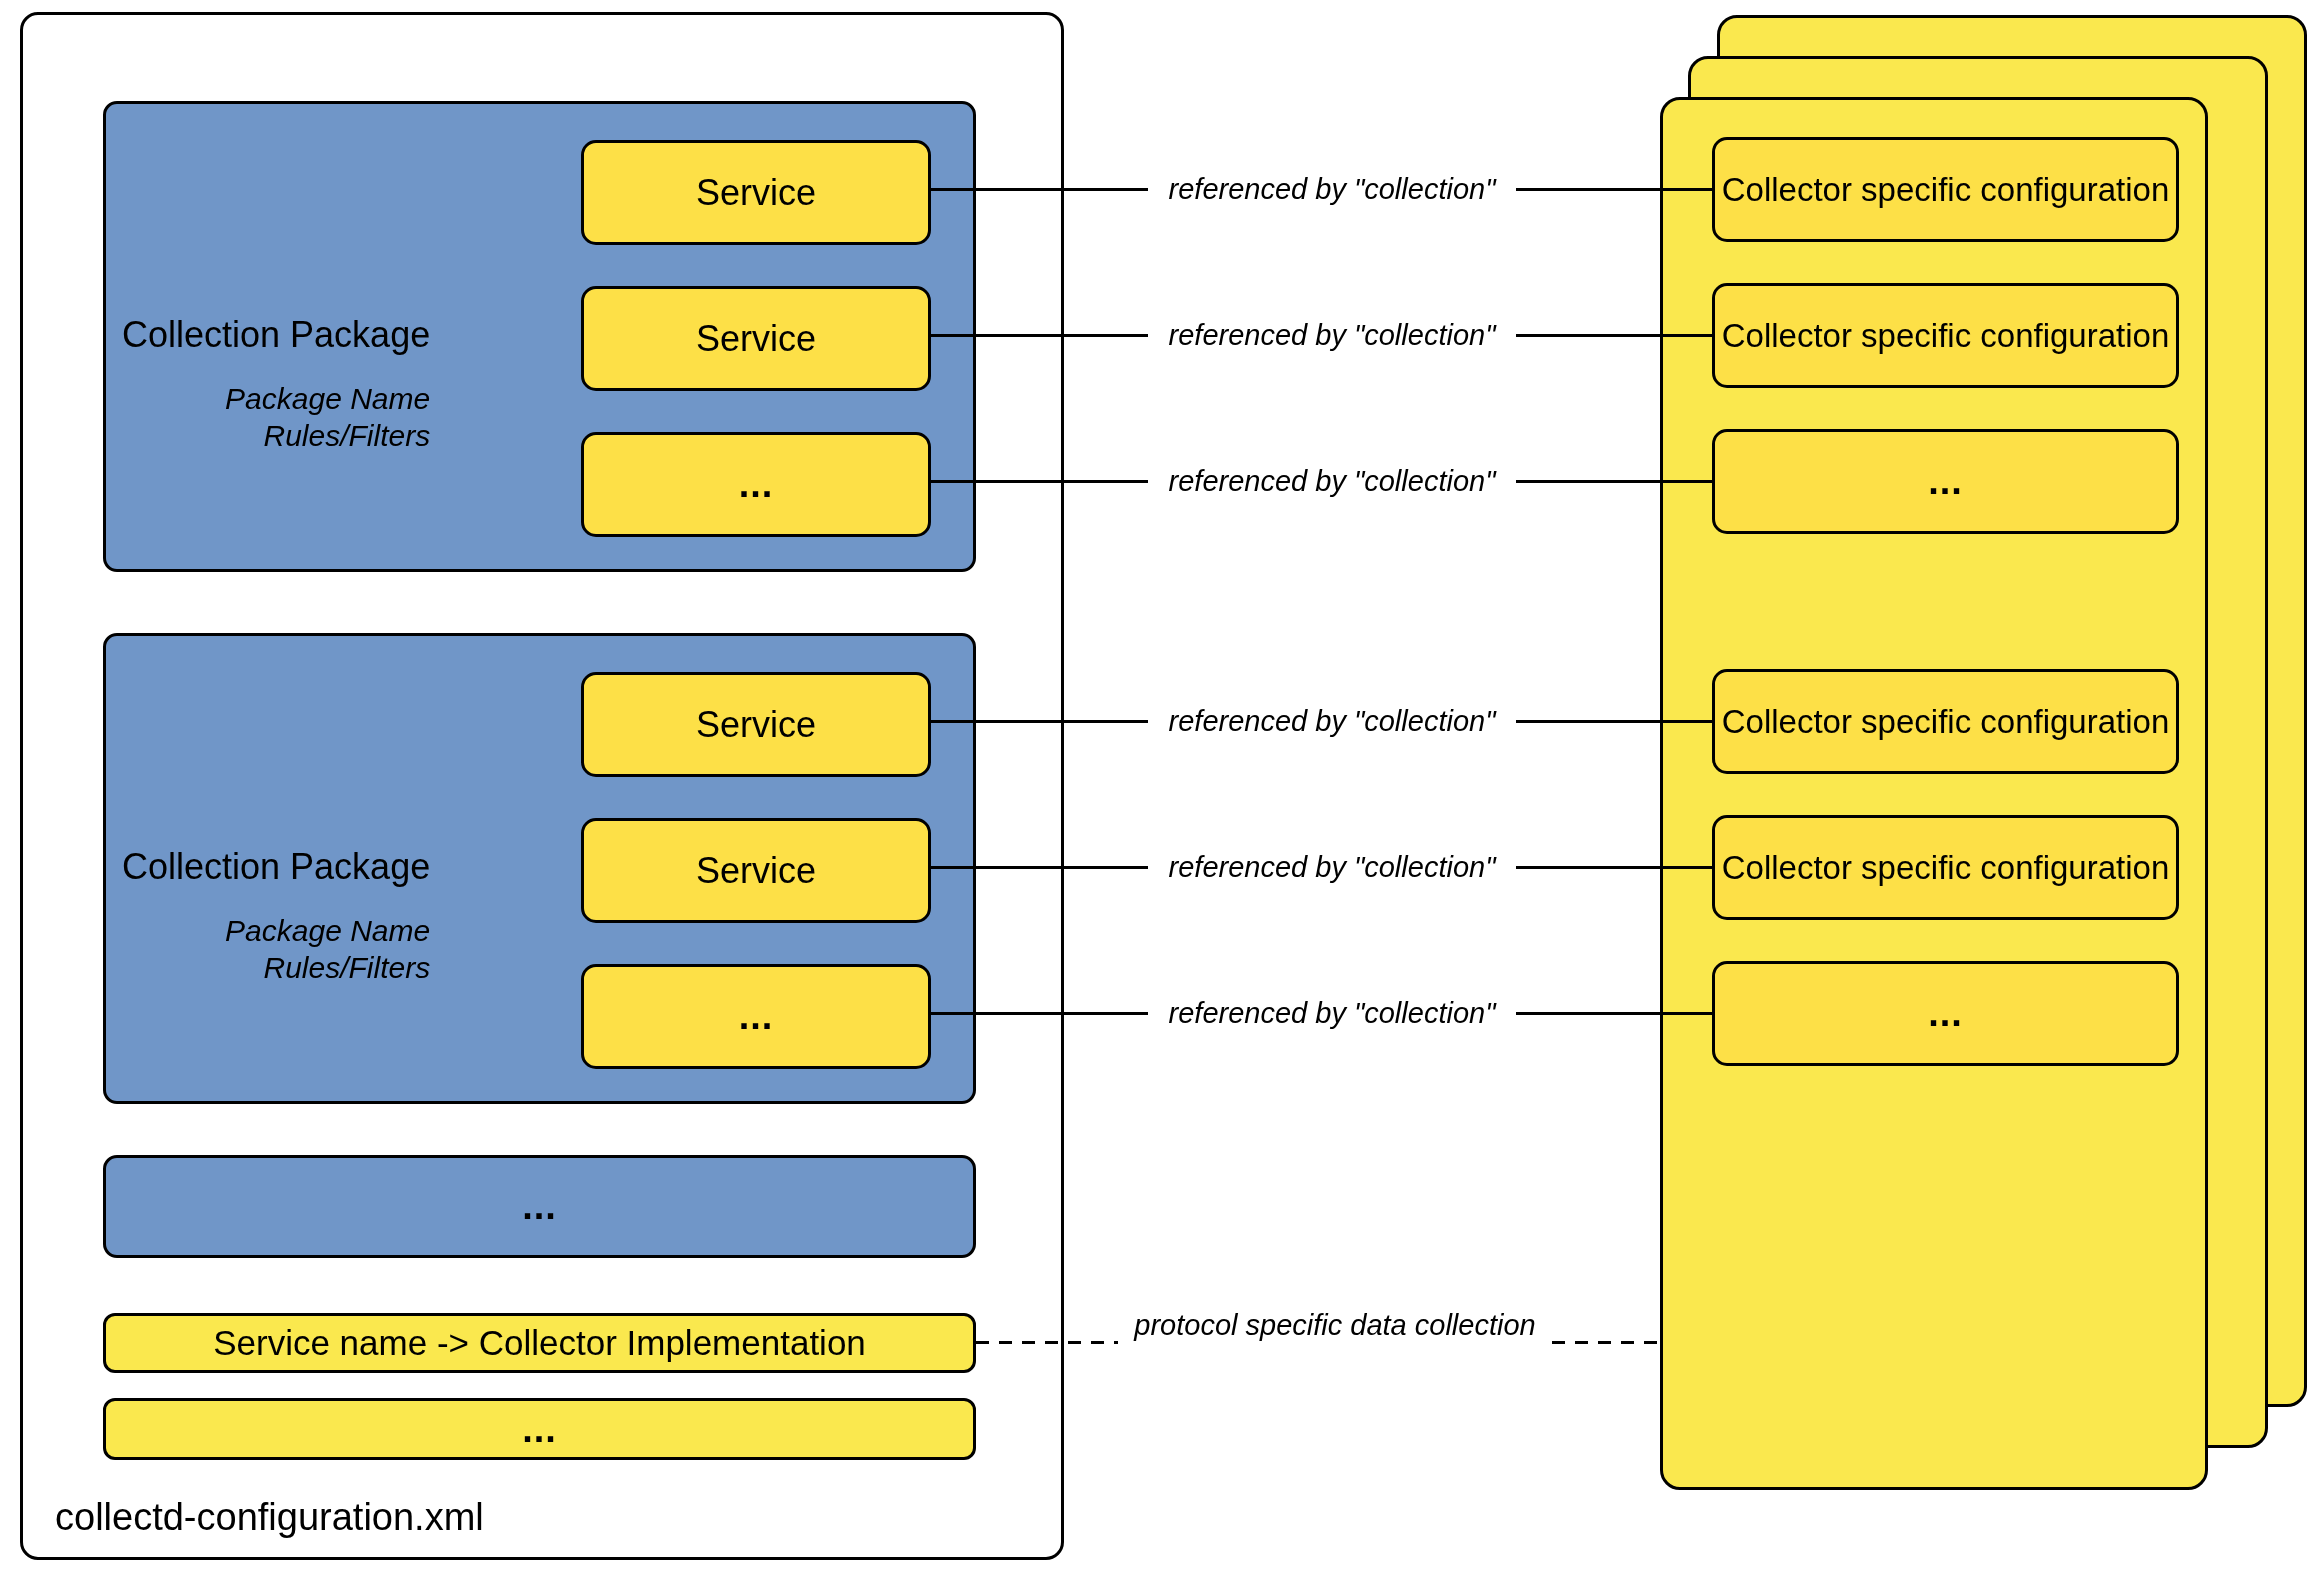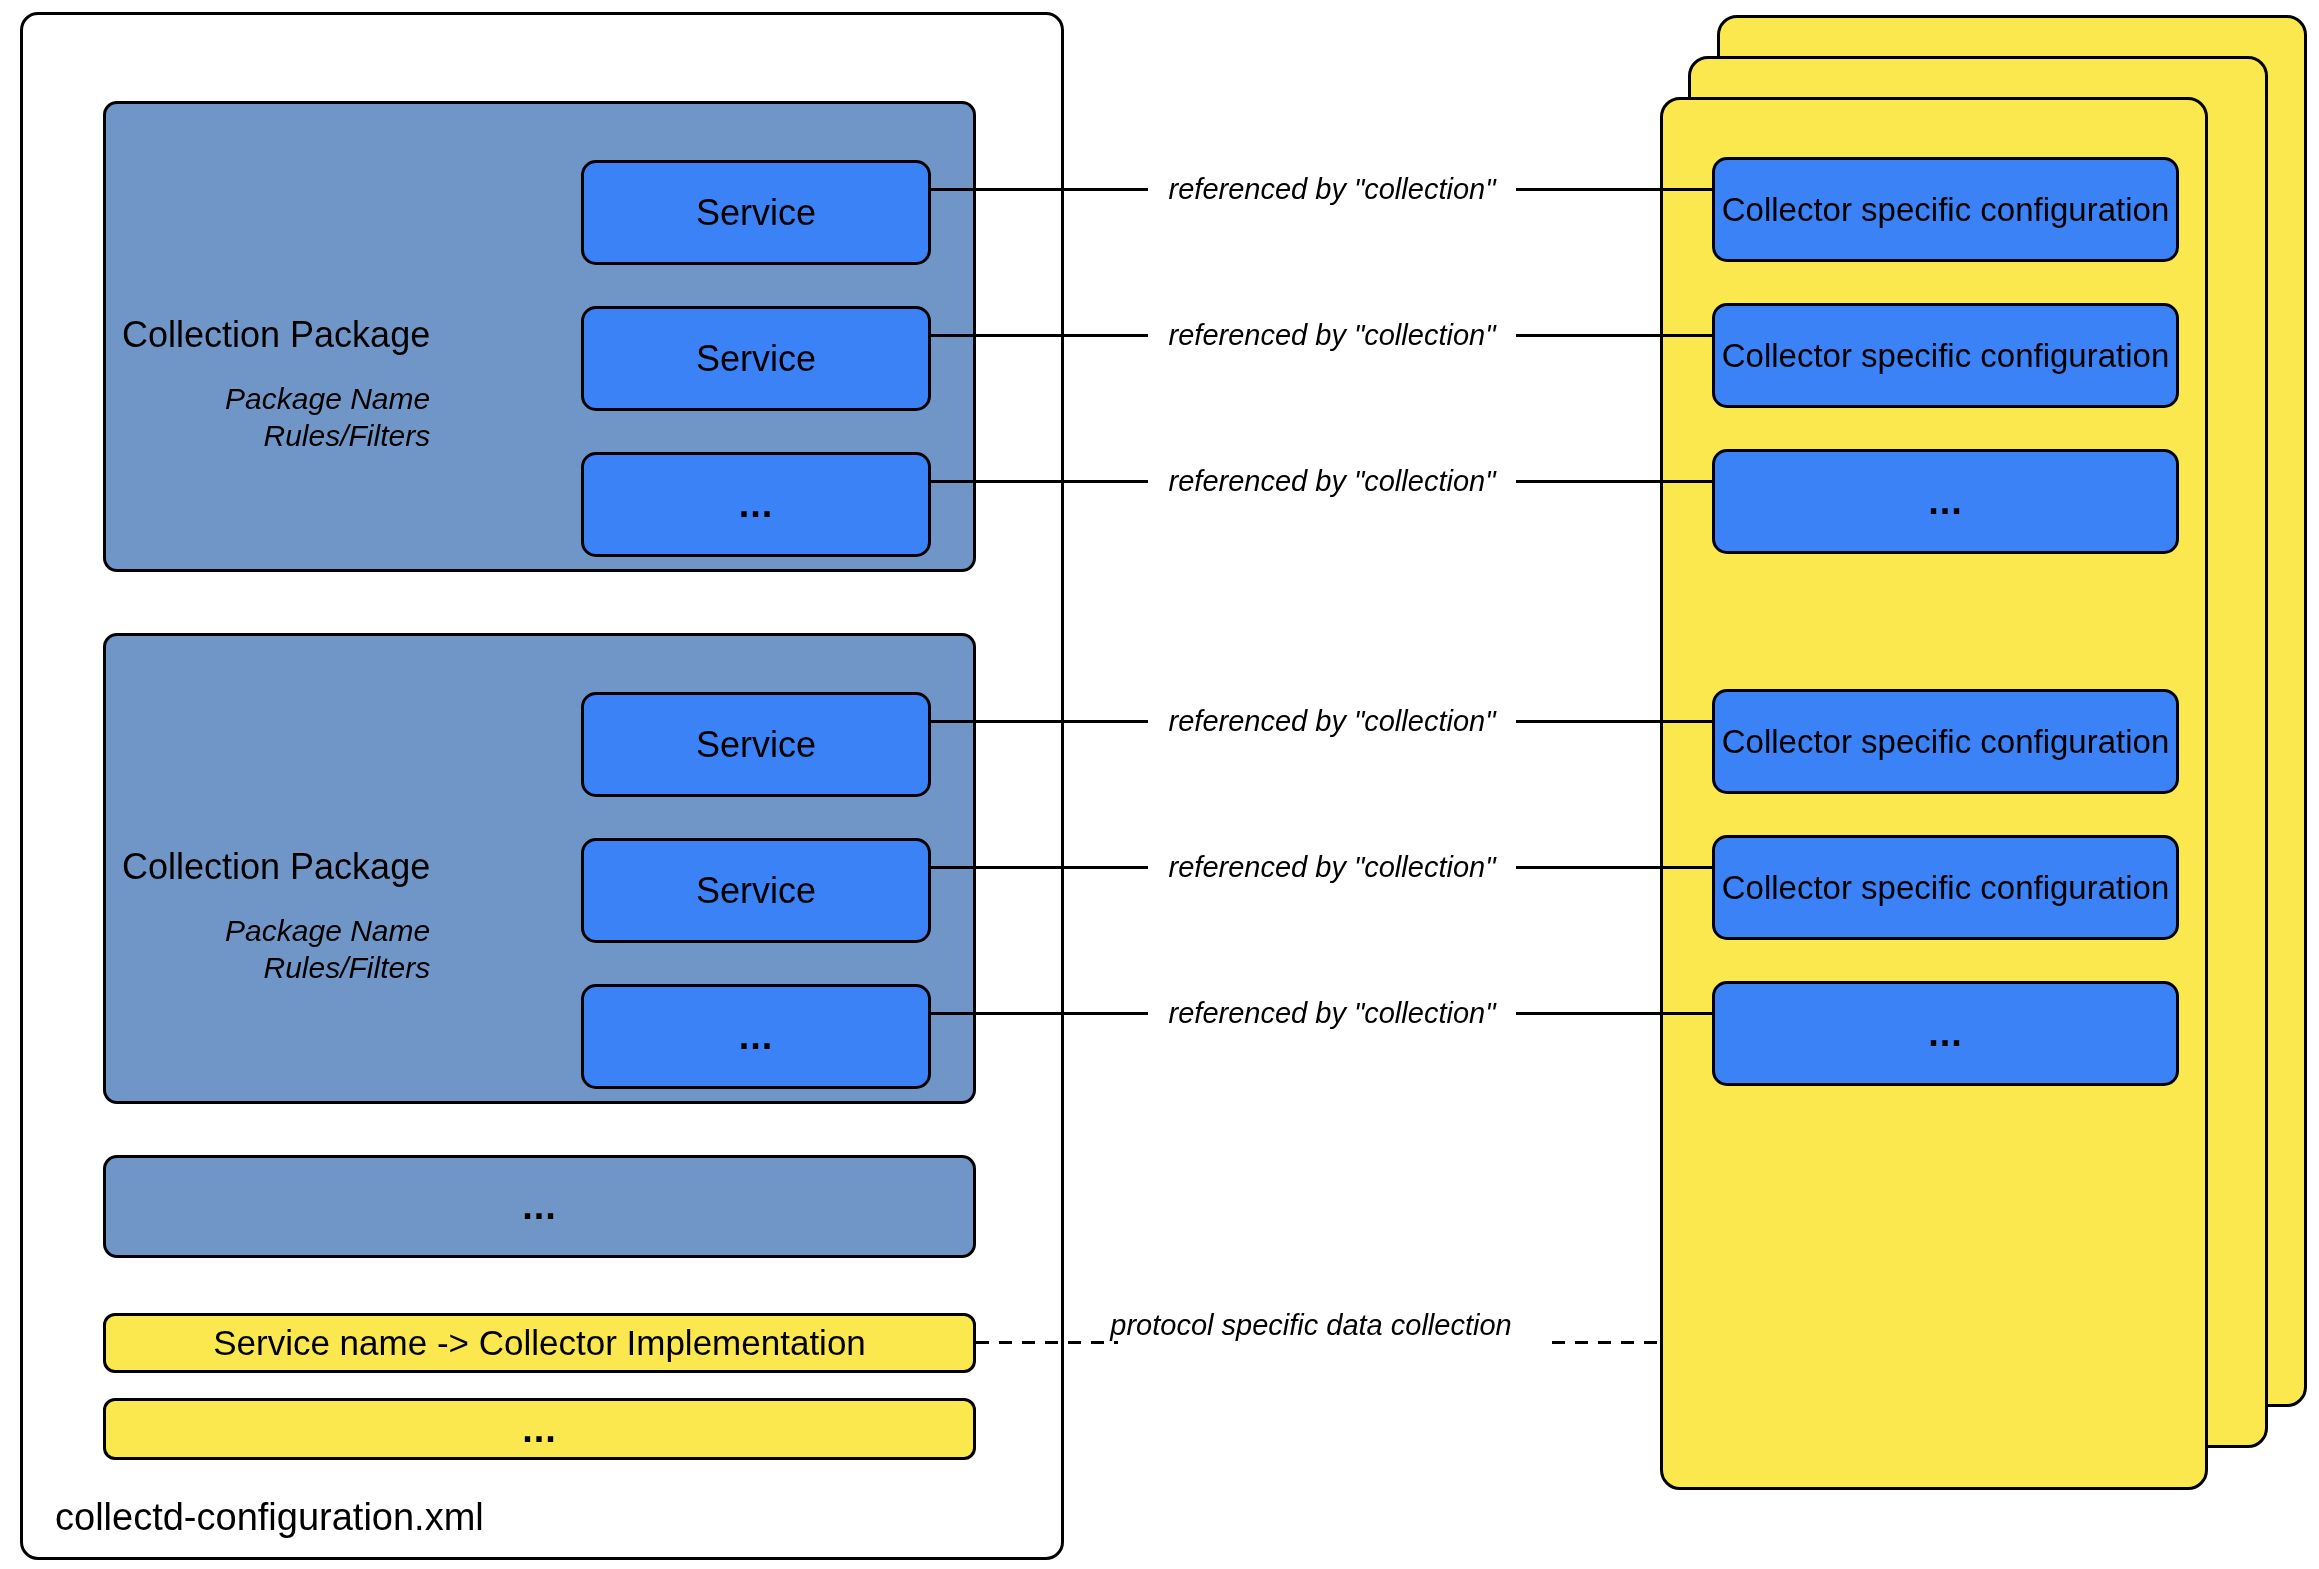--- a/index.html
+++ b/index.html
@@ -6,21 +6,21 @@
   .stage{
     position:relative;
     width:2319px;height:1569px;
     background:#ffffff;
     font-family:"Liberation Sans","DejaVu Sans",sans-serif;
     color:#000;
     overflow:hidden;
   }
   .shape{position:absolute;box-sizing:border-box;border:3px solid #000;}
   .blue{background:#7096C8;}
-  .orange{background:#3b82f6;margin-top:20px;}
+  .orange{background:#fde047;}
   .yellow{background:#FAE84E;}
   .white{background:#ffffff;}
   .r-outer{border-radius:18px;}
   .r-pkg{border-radius:14px;}
   .r-box{border-radius:15px;}
   .r-page{border-radius:20px;}
   .r-small{border-radius:12px;}
   .center-label{
     display:flex;align-items:center;justify-content:center;
     text-align:center;
@@ -36,21 +36,21 @@
   .hline{position:absolute;height:3px;background:#000;}
   .conn-label{
     position:absolute;left:1148px;width:368px;
     text-align:center;font-style:italic;font-size:29px;line-height:36px;
   }
   .dash{
     position:absolute;height:3px;
     background:repeating-linear-gradient(90deg,#000 0 13px,transparent 13px 23px);
   }
   .dash-label{
-    position:absolute;left:1094px;top:1307px;width:434px;
+    position:absolute;left:1118px;top:1307px;width:434px;
     text-align:center;font-style:italic;font-size:29px;line-height:37px;
   }
 </style>
 </head>
 <body>
 
 <div class="stage">
 
   <div class="shape white r-outer" style="left:20px;top:12px;width:1044px;height:1548px;"></div>
 

